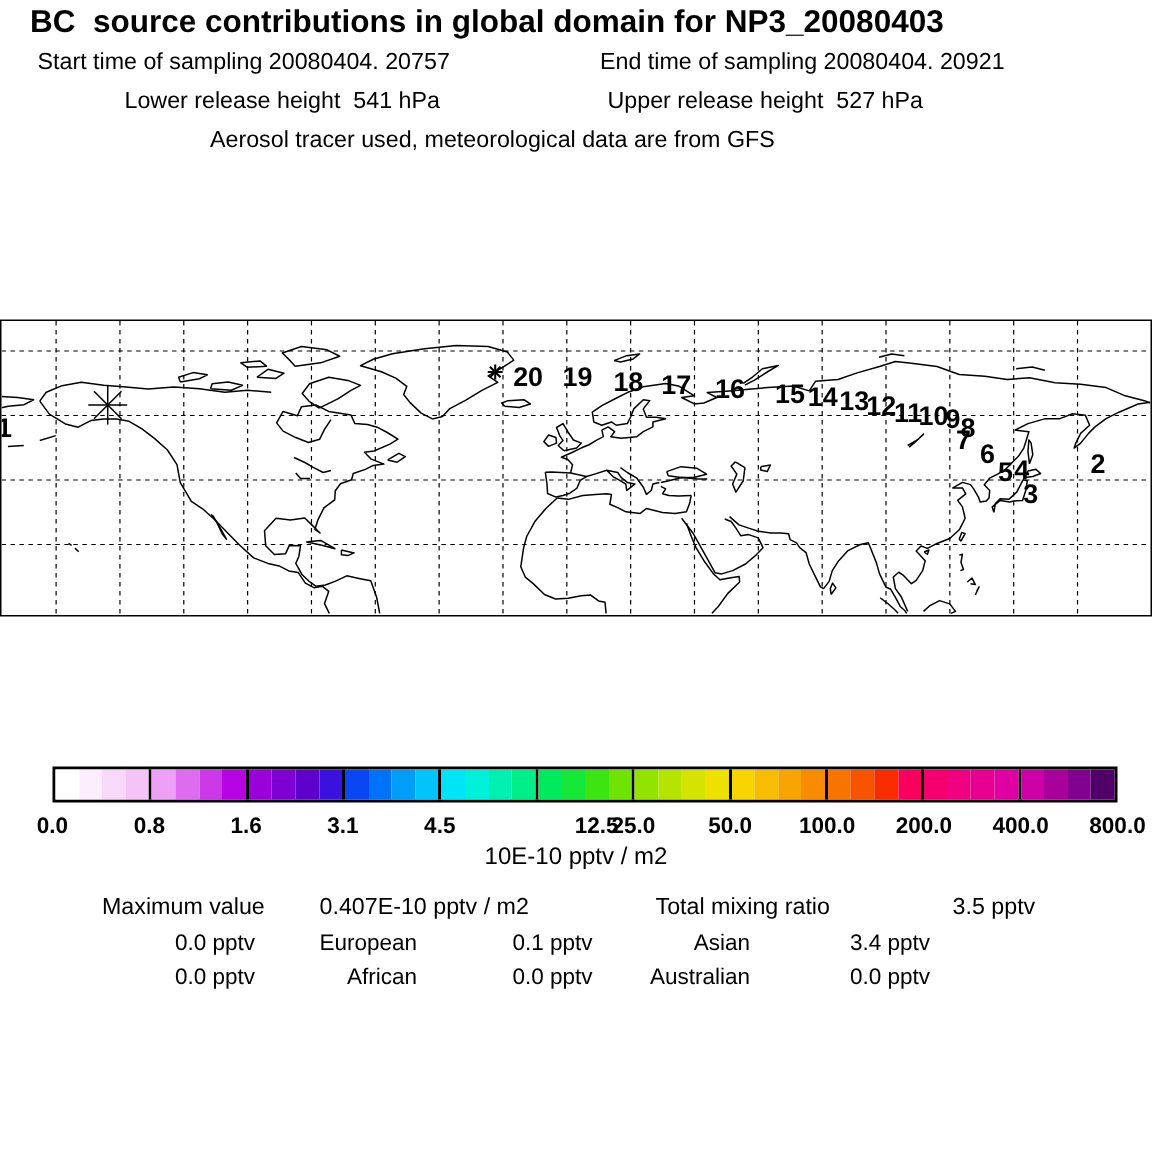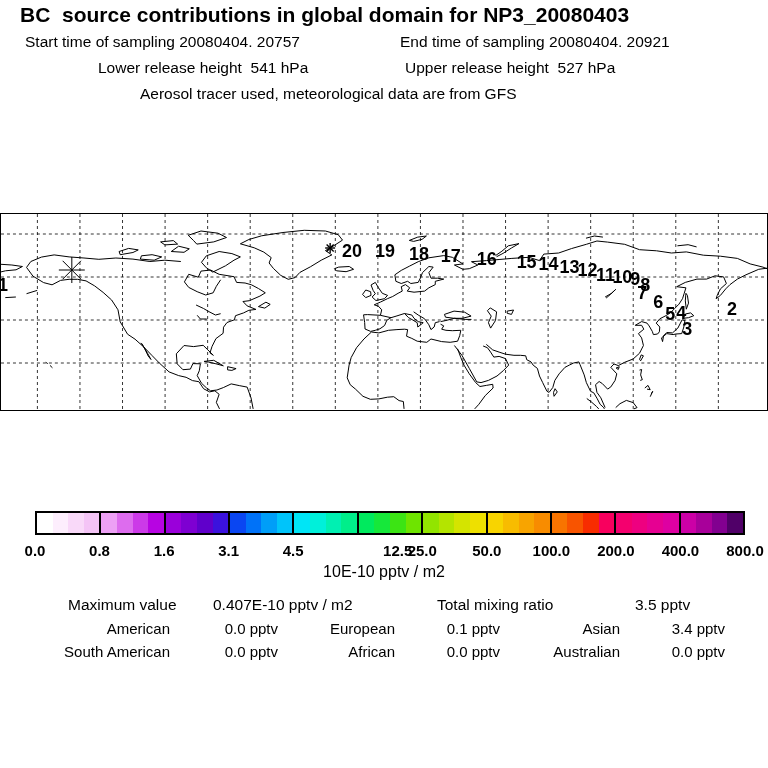--- a/index.html
+++ b/index.html
@@ -37,21 +37,21 @@
   .stat-grid span{text-align:right;white-space:pre;}
   #stats-row2{top:620px;}
   #stats-row3{top:643px;}
 </style>
 </head>
 <body>
 
 <div class="abs pre" id="title">BC  source contributions in global domain for NP3_20080403</div>
 <div class="abs pre hline" style="left:25px;top:33px">Start time of sampling 20080404. 20757</div>
 <div class="abs pre hline" style="left:400px;top:33px">End time of sampling 20080404. 20921</div>
-<div class="abs pre hline" style="left:98px;top:59px">Lower release height  541 hPa</div>
+<div class="abs pre hline" style="left:83px;top:59px">Lower release height  541 hPa</div>
 <div class="abs pre hline" style="left:405px;top:59px">Upper release height  527 hPa</div>
 <div class="abs pre hline" style="left:140px;top:85px">Aerosol tracer used, meteorological data are from GFS</div>
 
 <div class="abs" id="map-frame">
   <svg id="map-svg" width="766" height="196" viewBox="0 0 768 196" preserveAspectRatio="none">
       <line x1="0" y1="20" x2="768" y2="20" stroke="#000" stroke-width="0.8" stroke-dasharray="3 3"></line>
       <line x1="0" y1="63" x2="768" y2="63" stroke="#000" stroke-width="0.8" stroke-dasharray="3 3"></line>
       <line x1="0" y1="106" x2="768" y2="106" stroke="#000" stroke-width="0.8" stroke-dasharray="3 3"></line>
       <line x1="0" y1="149" x2="768" y2="149" stroke="#000" stroke-width="0.8" stroke-dasharray="3 3"></line>
       <line x1="36.5" y1="0" x2="36.5" y2="196" stroke="#000" stroke-width="0.8" stroke-dasharray="3 3"></line>
@@ -243,27 +243,25 @@
     <span class="cb-tick" style="left: 680.455px;">400.0</span>
     <span class="cb-tick" style="left: 745px;">800.0</span>
   </div>
 <div class="abs" id="cb-caption">10E-10 pptv / m2</div>
 
 <div class="abs pre stat1" style="left:68px">Maximum value</div>
 <div class="abs pre stat1" style="left:213px">0.407E-10 pptv / m2</div>
 <div class="abs pre stat1" style="left:437px">Total mixing ratio</div>
 <div class="abs pre stat1" style="left:635px">3.5 pptv</div>
 <div class="abs stat-grid" id="stats-row2">
-    <span>American</span>
     <span>0.0 pptv</span>
     <span>European</span>
     <span>0.1 pptv</span>
     <span>Asian</span>
     <span>3.4 pptv</span>
   </div>
 <div class="abs stat-grid" id="stats-row3">
-    <span>South American</span>
     <span>0.0 pptv</span>
     <span>African</span>
     <span>0.0 pptv</span>
     <span>Australian</span>
     <span>0.0 pptv</span>
   </div>
 
 </body></html>

